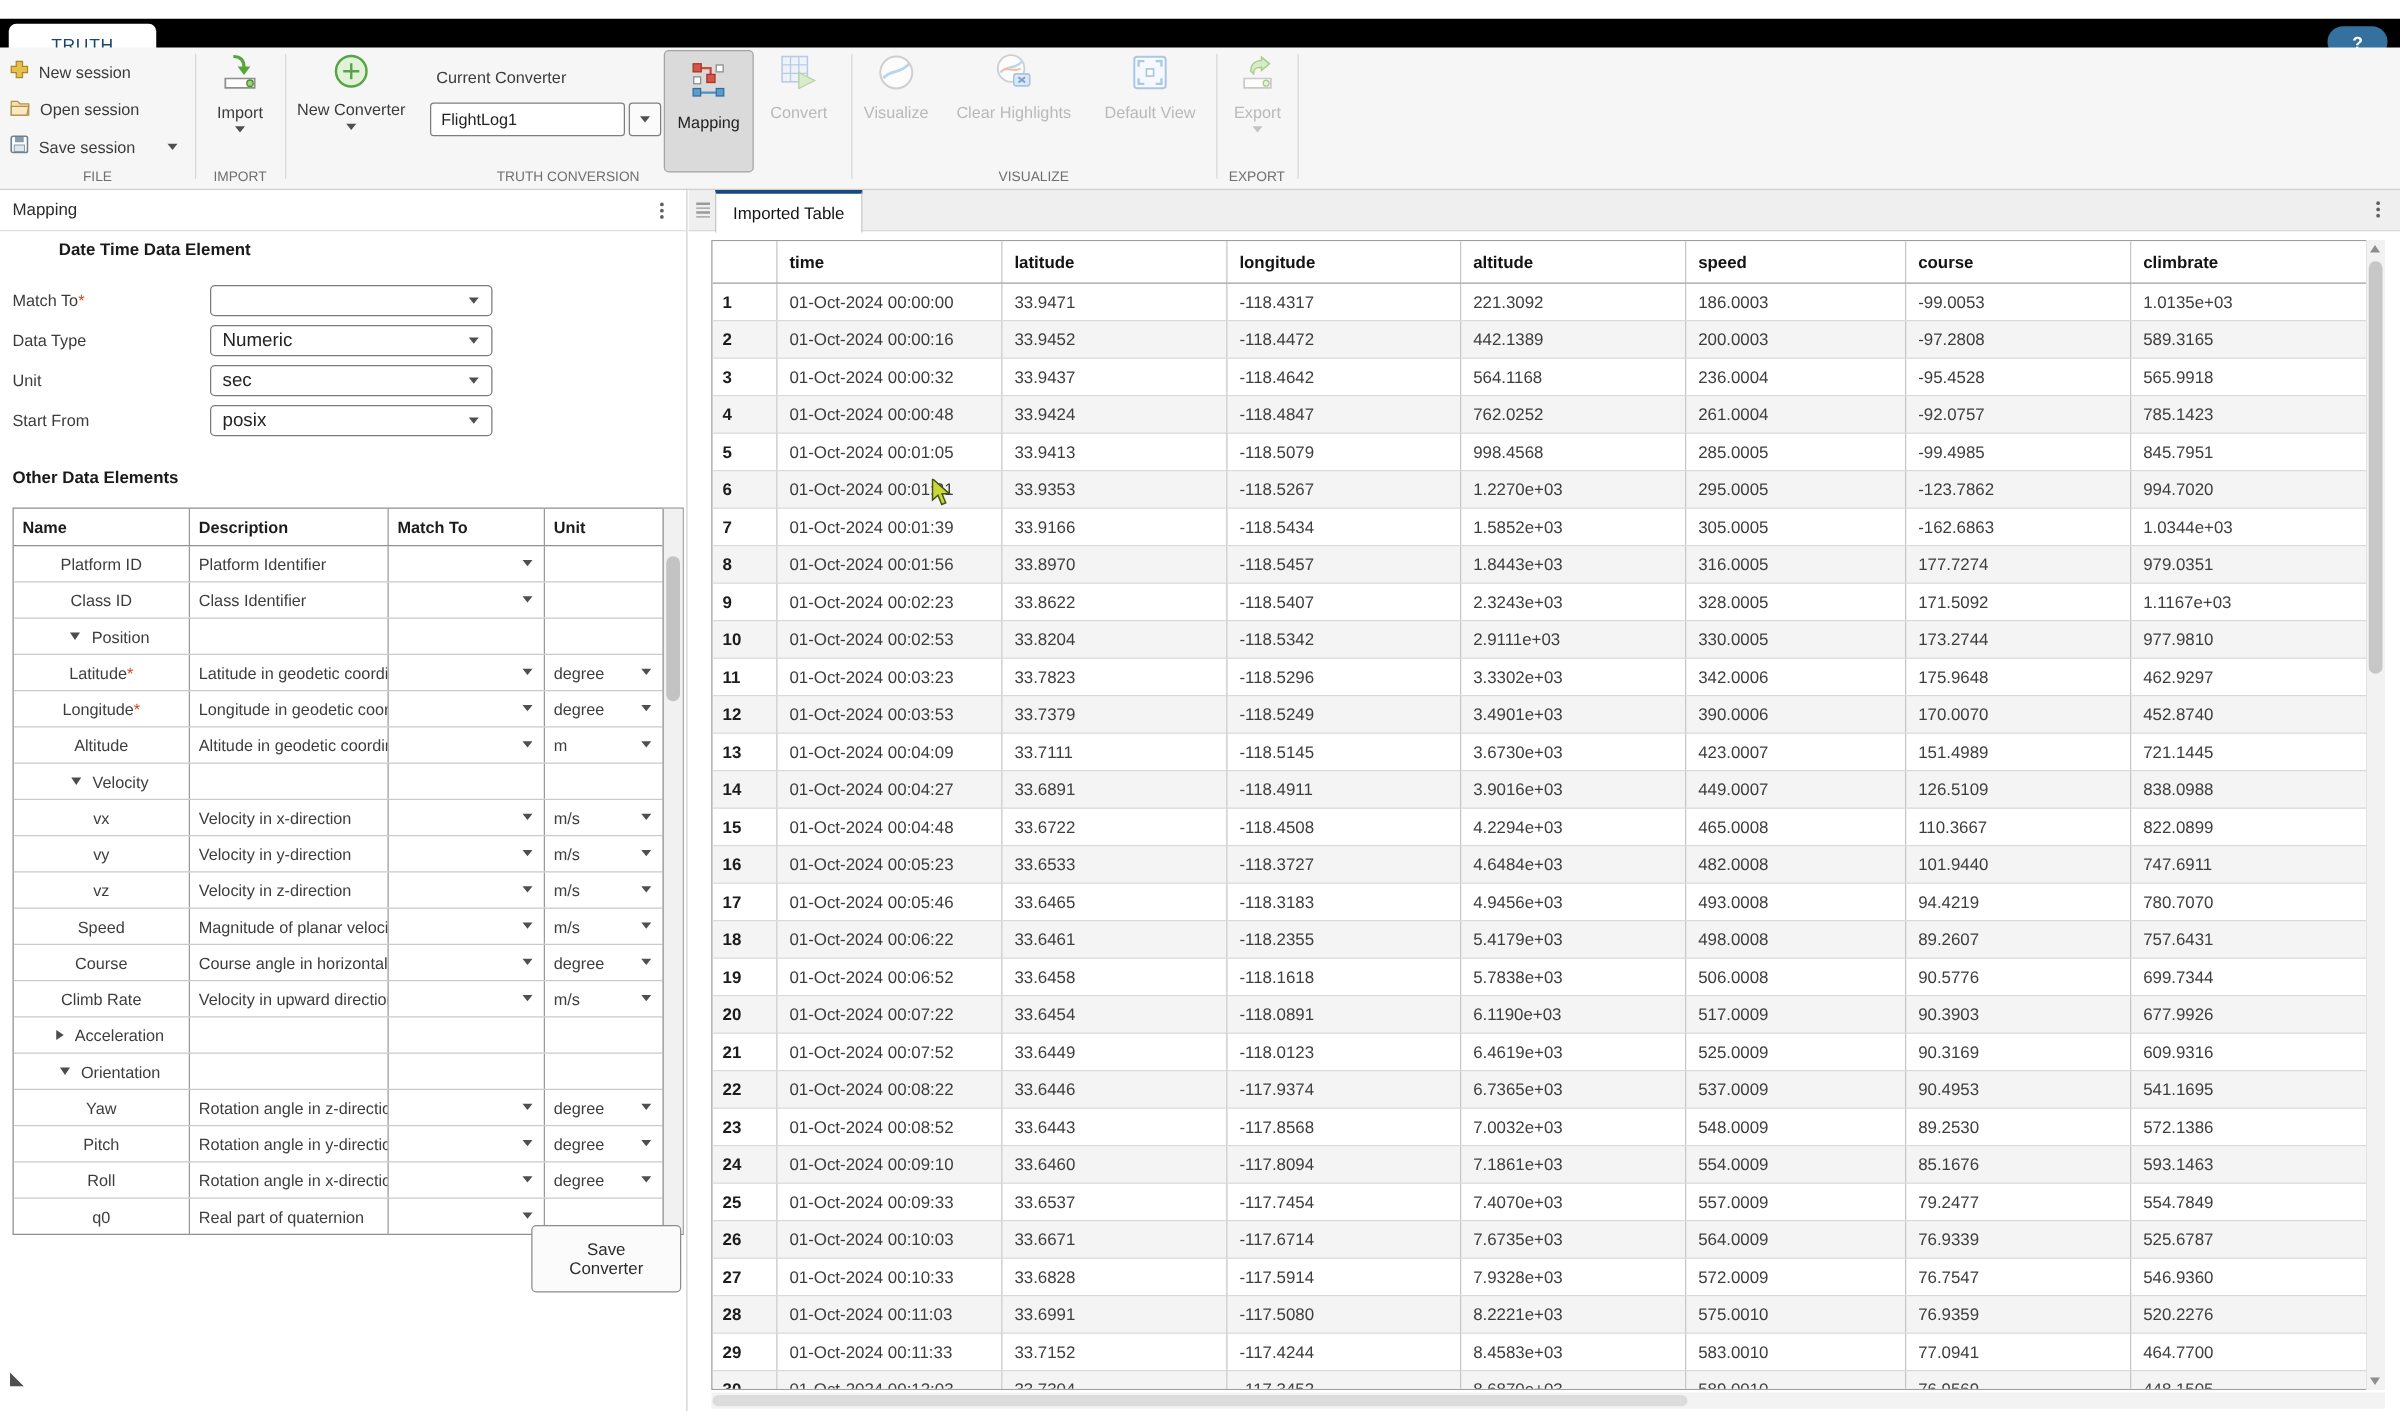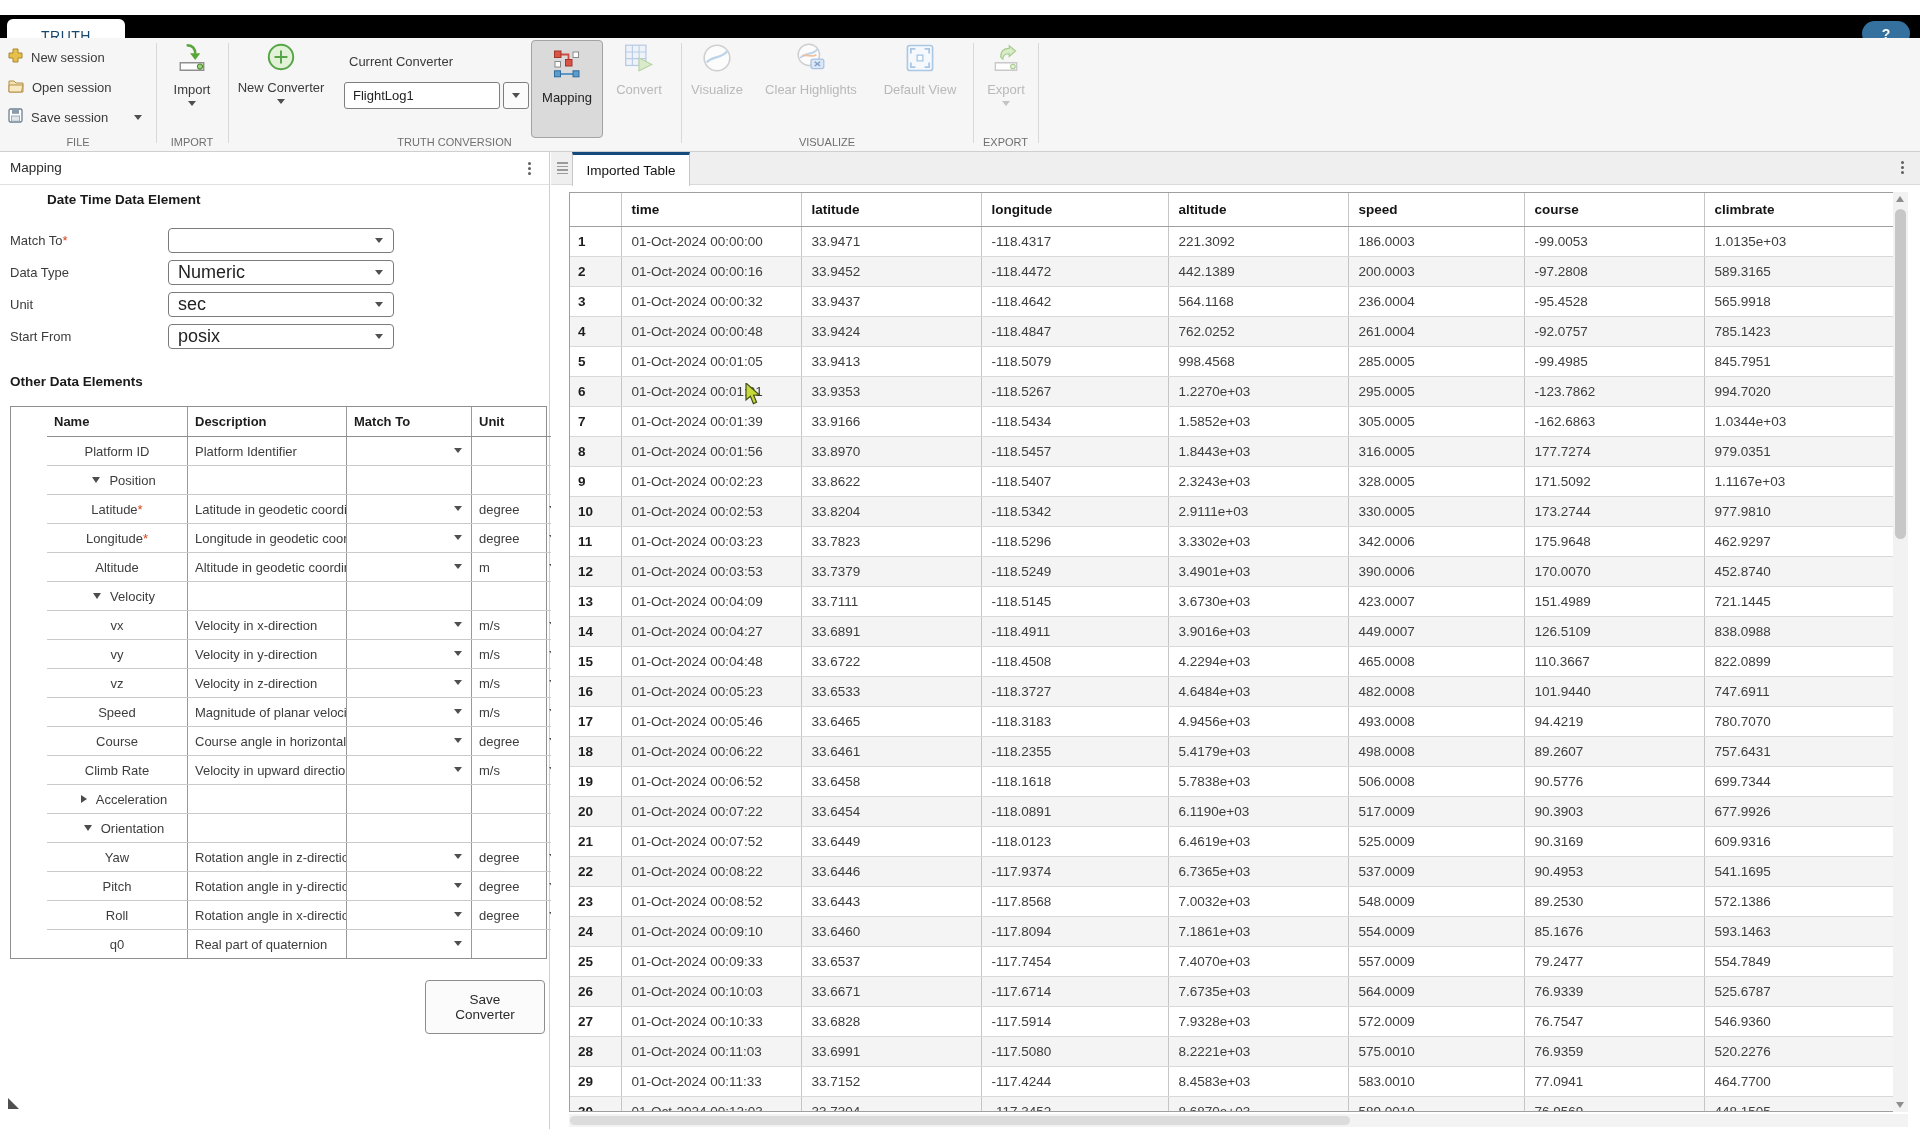--- a/index.html
+++ b/index.html
@@ -50,27 +50,27 @@
   .dots{display:flex;flex-direction:column;gap:2px;align-items:center;cursor:default;}
   .dots i{width:3px;height:3px;border-radius:50%;background:#5f5f5f;}
   .lp-dots{position:absolute;right:18px;top:10px;}
 
   .section-heading{position:absolute;left:10px;font-size:13.5px;font-weight:bold;color:#1a1a1a;}
   .dt-row{position:absolute;left:0;height:26px;width:100%;}
   .dt-row .flabel{position:absolute;left:10px;top:5px;font-size:13px;color:#3b3b3b;}
   .req{color:#d8431c;}
   .dd{position:absolute;left:168px;top:0;width:226px;height:25px;border:1px solid #7b7b7b;
     border-radius:4px;background:#fff;display:flex;align-items:center;padding-left:9px;
-    box-sizing:border-box;font-size:18px;color:#222;}
+    box-sizing:border-box;font-size:15px;color:#222;}
   .dd .caret{position:absolute;right:10px;top:9px;}
 
   
   .map-table{position:absolute;left:10px;top:254px;width:535px;border:1px solid #8f8f8f;
     display:flex;box-sizing:content-box;background:#fff;}
-  .map-grid{width:519px;margin-left:36px;}
+  .map-grid{width:519px;}
   .mhead,.mrow{display:grid;grid-template-columns:141px 159px 125px 94px;}
   .mhead{height:29px;border-bottom:1px solid #8f8f8f;}
   .mhead .mcell{font-weight:bold;font-size:13px;color:#1c1c1c;display:flex;align-items:center;
     padding-left:7px;border-right:1px solid #9a9a9a;box-sizing:border-box;}
   .mhead .mcell:last-child{border-right:none;}
   .mrow{height:28px;border-bottom:1px solid #cacaca;}
   .mrow:last-child{border-bottom:none;}
   .mcell{position:relative;font-size:13px;color:#3d3d3d;display:flex;align-items:center;
     border-right:1px solid #9a9a9a;box-sizing:border-box;overflow:hidden;white-space:nowrap;}
   .mcell:last-child{border-right:none;}
@@ -349,20 +349,30 @@
               <div class="mcell namec">
                 <span>Platform ID</span>
               </div>
               <div class="mcell descc">Platform Identifier</div>
               <div class="mcell">
                 <span class="caret"></span>
               </div>
               <div class="mcell unitc"></div>
             </div>
             <div class="mrow">
+              <div class="mcell namec">
+                <span>Class ID</span>
+              </div>
+              <div class="mcell descc">Class Identifier</div>
+              <div class="mcell">
+                <span class="caret"></span>
+              </div>
+              <div class="mcell unitc"></div>
+            </div>
+            <div class="mrow">
               <div class="mcell groupc">
                 <span class="tri-down"></span>
                 <span>Position</span>
               </div>
               <div class="mcell descc"></div>
               <div class="mcell"></div>
               <div class="mcell unitc"></div>
             </div>
             <div class="mrow">
               <div class="mcell namec">

